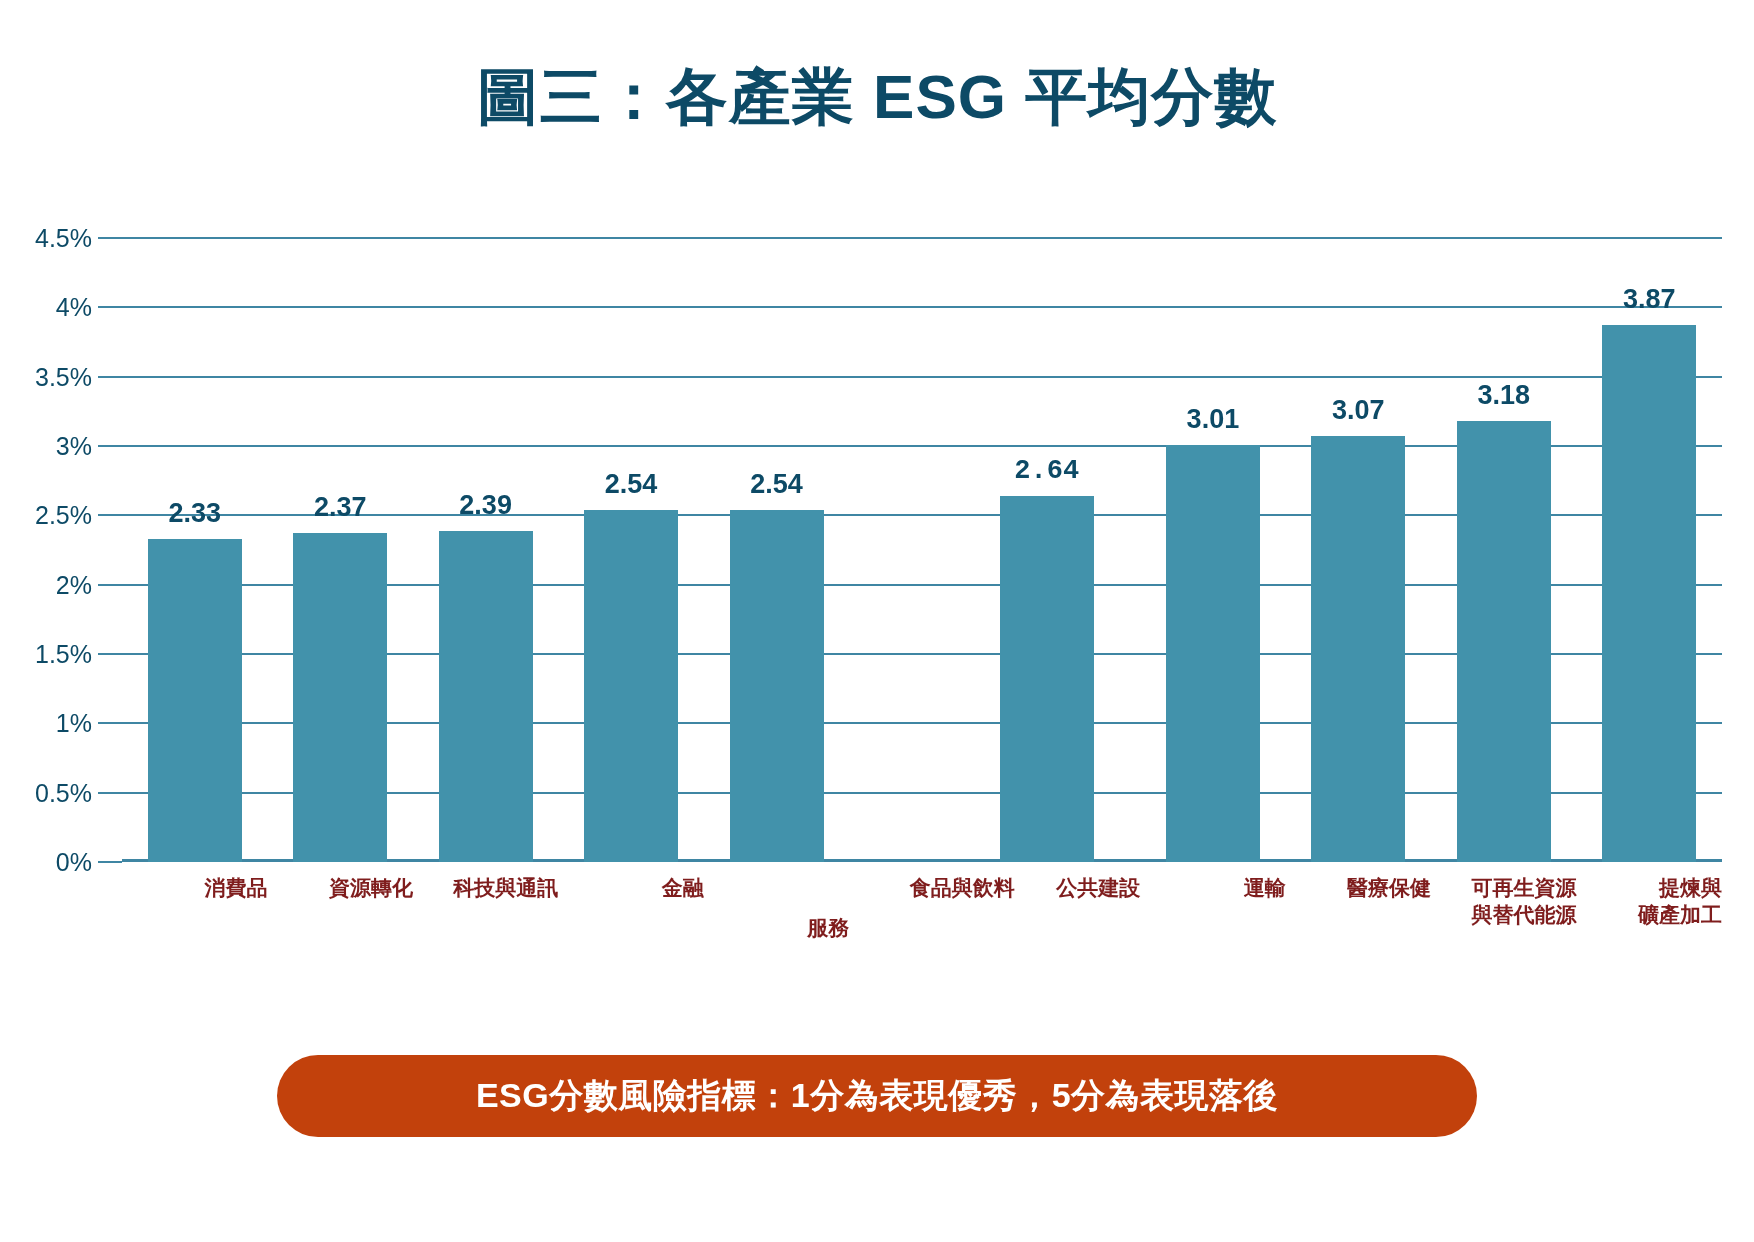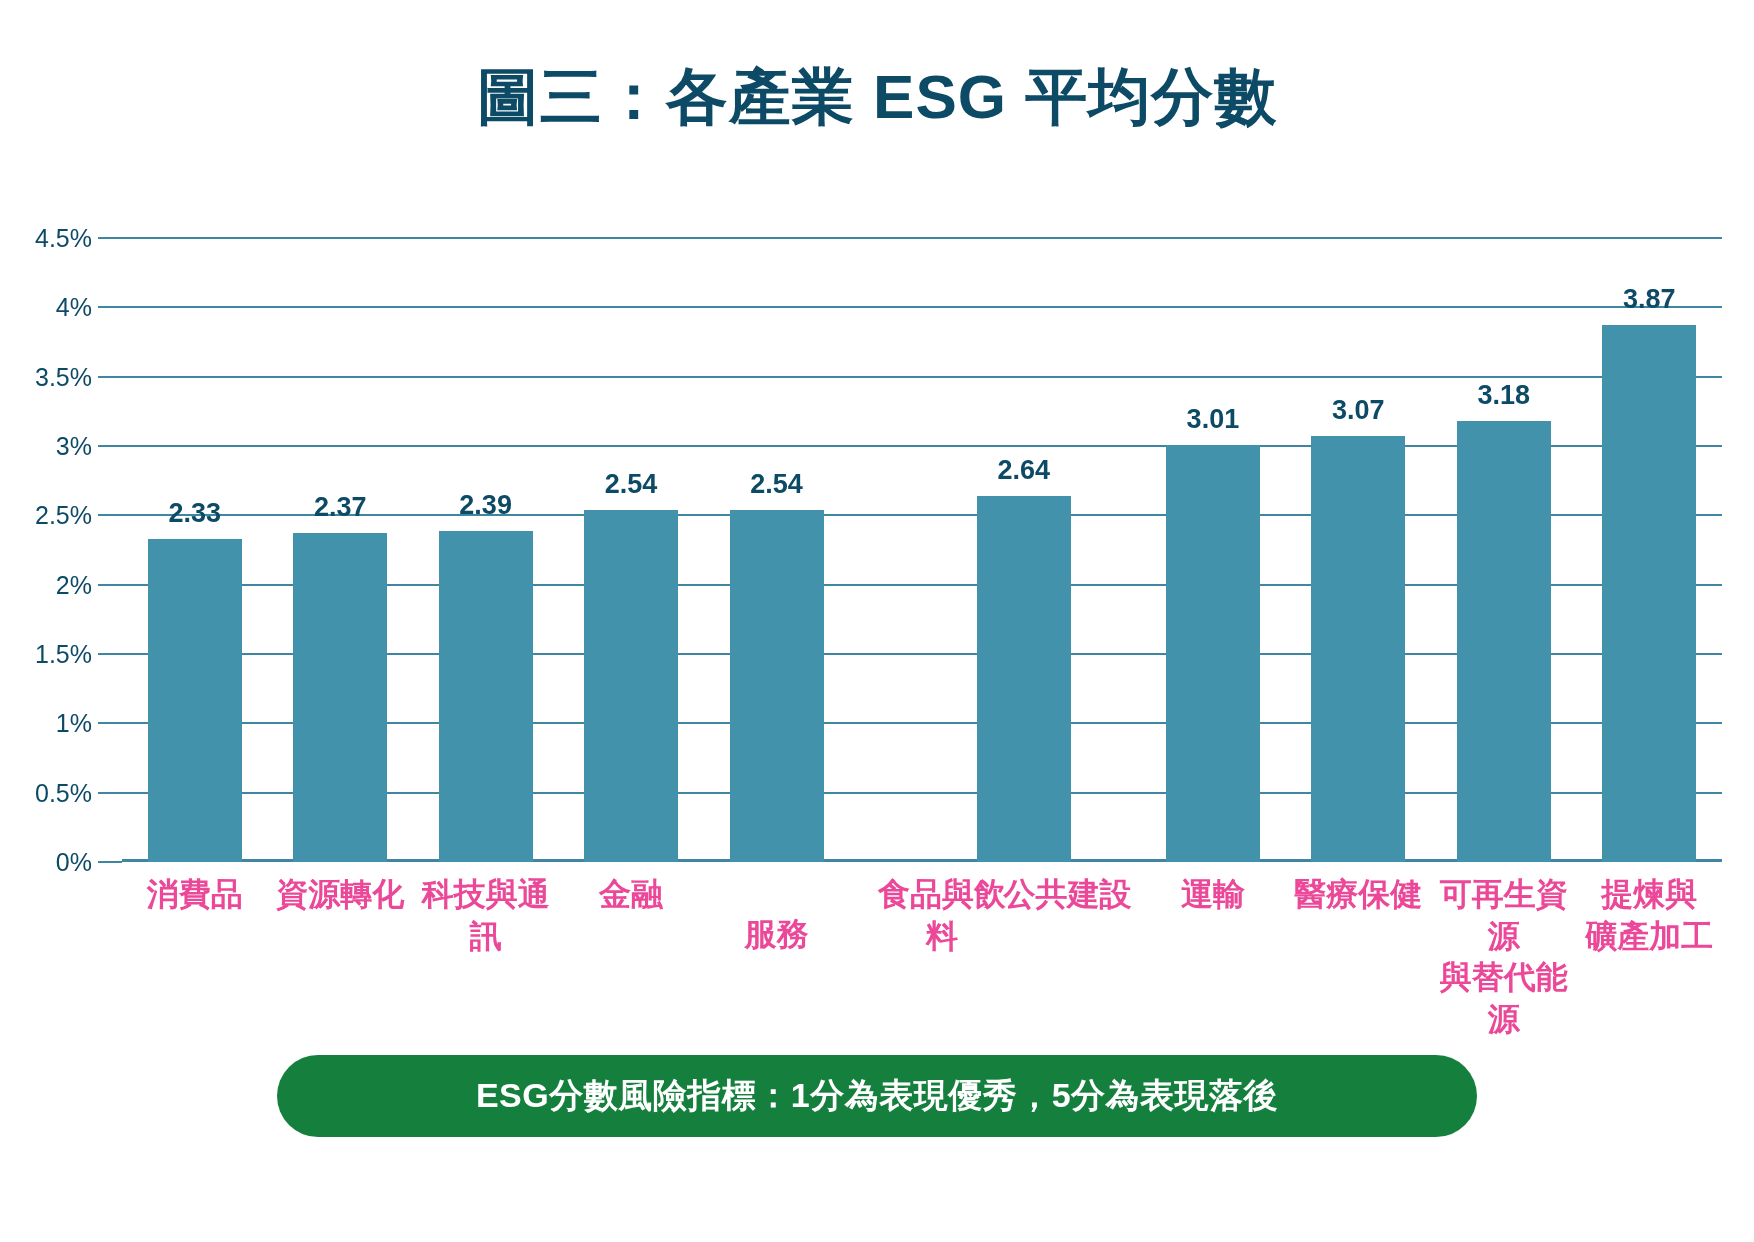--- a/index.html
+++ b/index.html
@@ -125,36 +125,36 @@
   .x-labels {
     position: absolute;
     left: 122px;
     top: 636px;
     width: 1600px;
     height: 112px;
   }
   .x-label {
     position: absolute;
     top: 0;
-    text-align: center;
-    font-size: 32px;
-    font-weight: 700;
-    color: #ec4899;
+    text-align: right;
+    font-size: 21px;
+    font-weight: 700;
+    color: #7f1d1d;
     line-height: 1.30;
     white-space: pre-line;
   }
 
   
   .footer-banner {
     position: absolute;
     left: 277px;
     top: 1055px;
     width: 1200px;
     height: 82px;
-    background: #15803d;
+    background: #c2410c;
     border-radius: 41px;
     display: flex;
     align-items: center;
     justify-content: center;
   }
   .footer-banner-text {
     font-size: 34px;
     font-weight: 700;
     color: #ffffff;
     letter-spacing: 0.5px;
@@ -207,21 +207,21 @@
           <div class="bar-value" style="bottom: 341.413px;">2.39</div>
         </div>
         <div class="bar-slot" style="left: 436.364px; width: 145.455px;">
           <div class="bar" style="height: 352.213px; background: rgb(66, 146, 171);"></div>
           <div class="bar-value" style="bottom: 362.213px;">2.54</div>
         </div>
         <div class="bar-slot" style="left: 581.818px; width: 145.455px;">
           <div class="bar" style="height: 352.213px; background: rgb(66, 146, 171);"></div>
           <div class="bar-value" style="bottom: 362.213px;">2.54</div>
         </div>
-        <div class="bar-slot" style="left: 829px; width: 145.455px;">
+        <div class="bar-slot" style="left: 852px; width: 145.455px; font-family: Liberation Mono, monospace;">
           <div class="bar" style="height: 366.08px; background: rgb(66, 146, 171);"></div>
           <div class="bar-value" style="bottom: 376.08px;">2.64</div>
         </div>
         <div class="bar-slot" style="left: 1018.18px; width: 145.455px;">
           <div class="bar" style="height: 417.387px; background: rgb(66, 146, 171);"></div>
           <div class="bar-value" style="bottom: 427.387px;">3.01</div>
         </div>
         <div class="bar-slot" style="left: 1163.64px; width: 145.455px;">
           <div class="bar" style="height: 425.707px; background: rgb(66, 146, 171);"></div>
           <div class="bar-value" style="bottom: 435.707px;">3.07</div>

